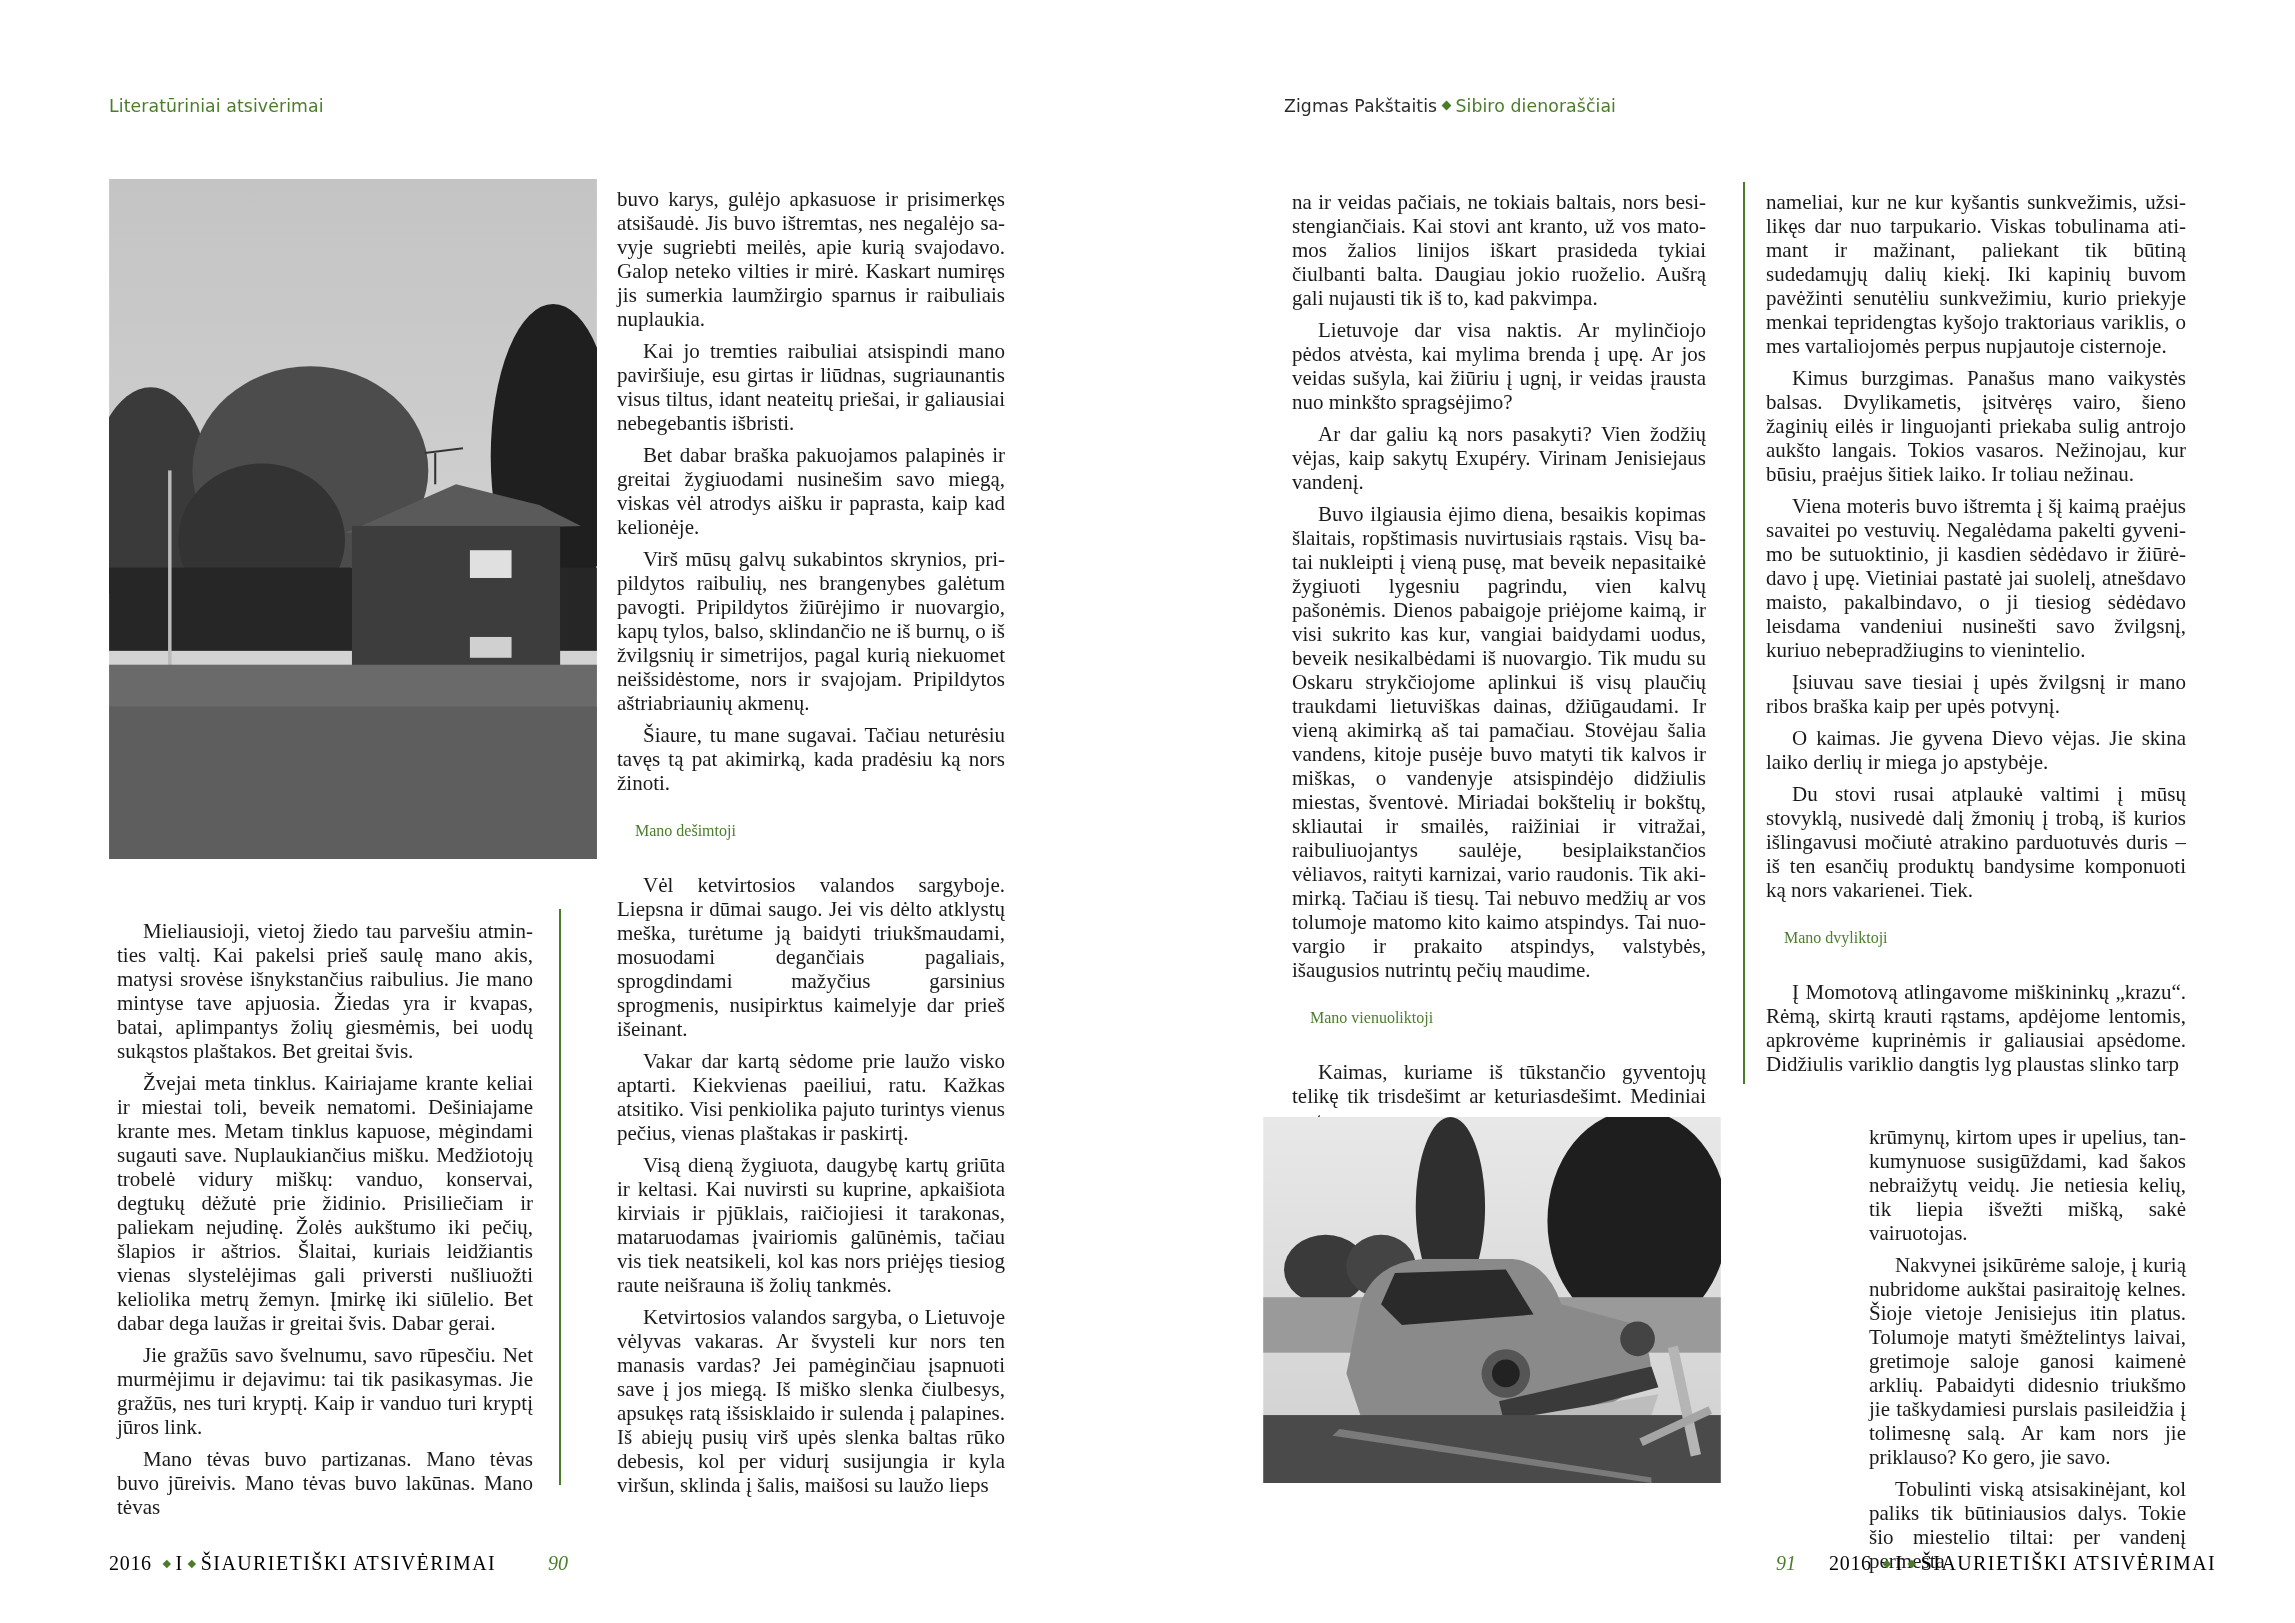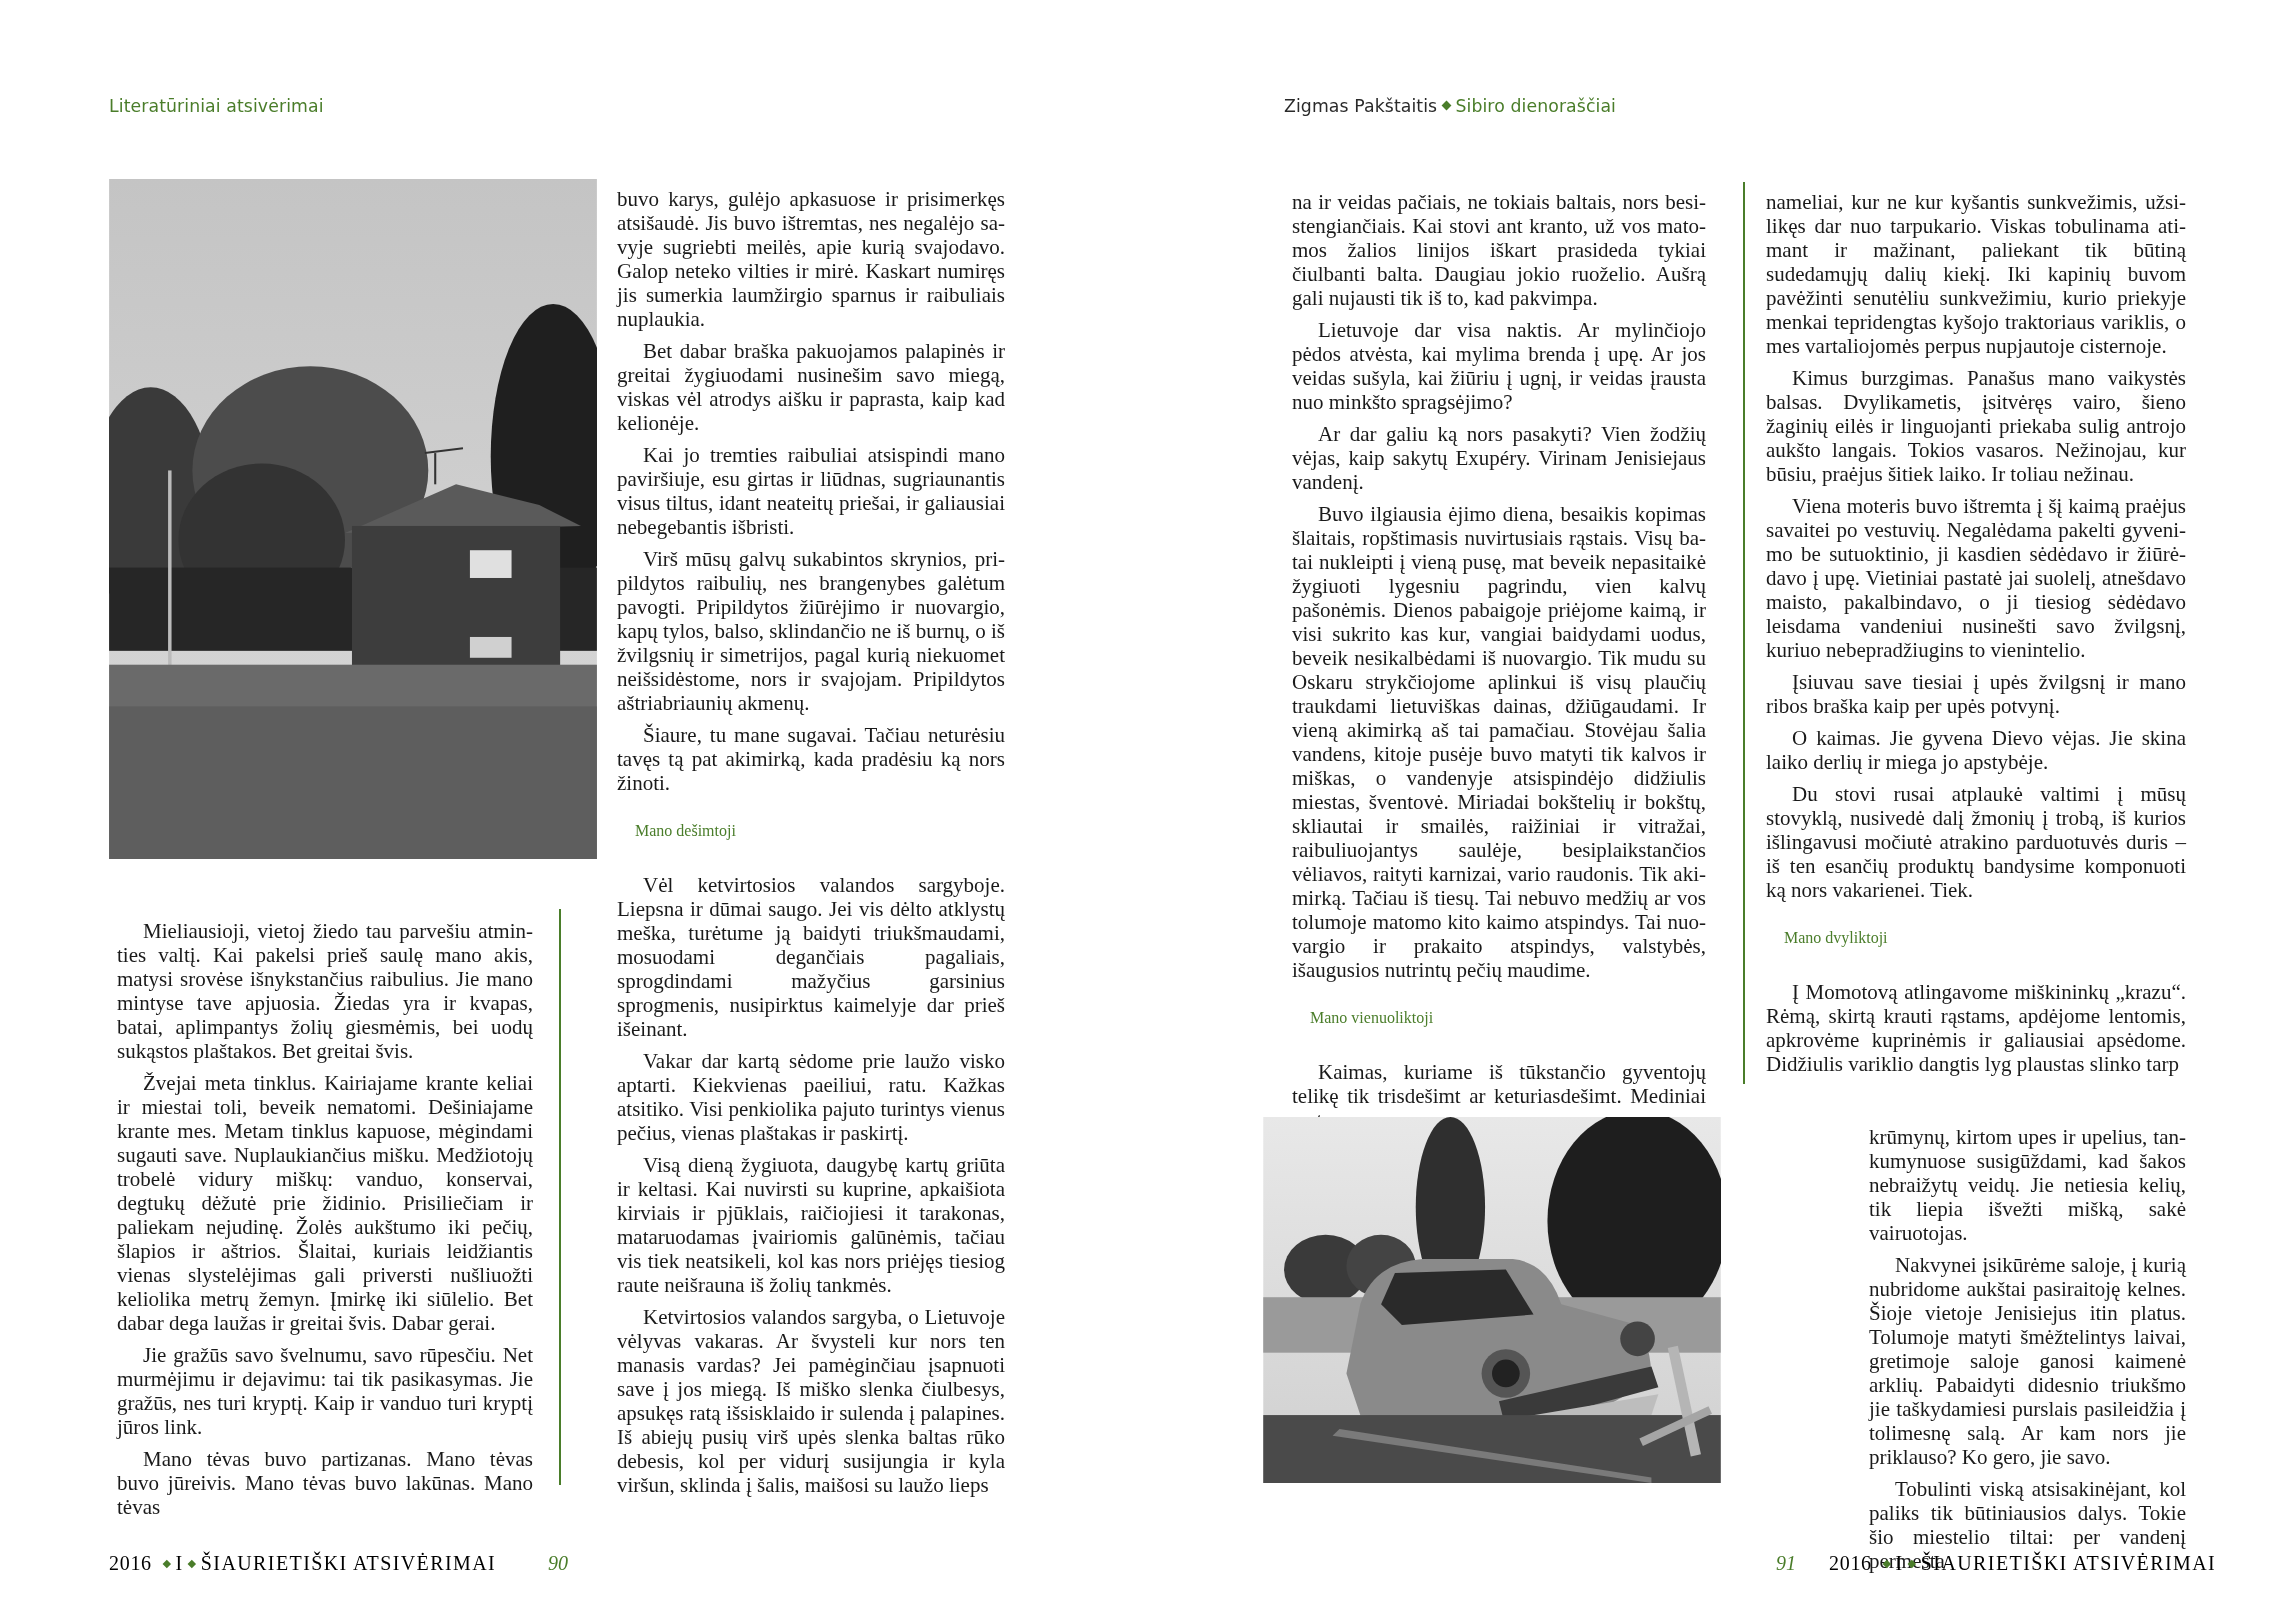--- a/index.html
+++ b/index.html
@@ -62,22 +62,22 @@
     <p>Mieliausioji, vietoj žiedo tau parvešiu atmin­ties valtį. Kai pakelsi prieš saulę mano akis, matysi srovėse išnykstančius raibulius. Jie mano mintyse tave apjuosia. Žiedas yra ir kvapas, batai, aplim­pantys žolių giesmėmis, bei uodų sukąstos plaš­takos. Bet greitai švis.</p>
     <p>Žvejai meta tinklus. Kairiajame krante keliai ir miestai toli, beveik nematomi. Dešiniajame krante mes. Metam tinklus kapuose, mėgindami sugauti save. Nuplaukiančius mišku. Medžiotojų trobelė vidury miškų: vanduo, konservai, degtukų dėžu­tė prie židinio. Prisiliečiam ir paliekam nejudinę. Žolės aukštumo iki pečių, šlapios ir aštrios. Šlaitai, kuriais leidžiantis vienas slystelėjimas gali priversti nušliuožti keliolika metrų žemyn. Įmirkę iki siūle­lio. Bet dabar dega laužas ir greitai švis. Dabar gerai.</p>
     <p>Jie gražūs savo švelnumu, savo rūpesčiu. Net murmėjimu ir dejavimu: tai tik pasikasymas. Jie gražūs, nes turi kryptį. Kaip ir vanduo turi kryp­tį jūros link.</p>
     <p>Mano tėvas buvo partizanas. Mano tėvas buvo jūreivis. Mano tėvas buvo lakūnas. Mano tėvas</p>
   </div>
 
   <div class="vrule" style="left:559px; top:909px; height:576px;"></div>
 
   <div class="col" style="left:609px; top:179px; width:404px;">
     <p class="noindent">buvo karys, gulėjo apkasuose ir prisimerkęs atsišaudė. Jis buvo ištremtas, nes negalėjo sa­vyje sugriebti meilės, apie kurią svajodavo. Ga­lop neteko vilties ir mirė. Kaskart numiręs jis sumerkia laumžirgio sparnus ir raibuliais nu­plaukia.</p>
+    <p>Kai jo tremties raibuliai atsispindi mano pa­viršiuje, esu girtas ir liūdnas, sugriaunantis visus tiltus, idant neateitų priešai, ir galiausiai nebe­gebantis išbristi.</p>
     <p>Bet dabar braška pakuojamos palapinės ir greitai žygiuodami nusinešim savo miegą, vis­kas vėl atrodys aišku ir paprasta, kaip kad ke­lionėje.</p>
-    <p>Kai jo tremties raibuliai atsispindi mano pa­viršiuje, esu girtas ir liūdnas, sugriaunantis visus tiltus, idant neateitų priešai, ir galiausiai nebe­gebantis išbristi.</p>
     <p>Virš mūsų galvų sukabintos skrynios, pri­pildytos raibulių, nes brangenybes galėtum pa­vogti. Pripildytos žiūrėjimo ir nuovargio, kapų tylos, balso, sklindančio ne iš burnų, o iš žvilgs­nių ir simetrijos, pagal kurią niekuomet neiš­sidėstome, nors ir svajojam. Pripildytos aštria­briaunių akmenų.</p>
     <p>Šiaure, tu mane sugavai. Tačiau neturėsiu tavęs tą pat akimirką, kada pradėsiu ką nors žinoti.</p>
     <h2>Mano dešimtoji</h2>
     <p>Vėl ketvirtosios valandos sargyboje. Lieps­na ir dūmai saugo. Jei vis dėlto atklystų meš­ka, turėtume ją baidyti triukšmaudami, mosuoda­mi degančiais pagaliais, sprogdindami mažyčius garsinius sprogmenis, nusipirktus kaimelyje dar prieš išeinant.</p>
     <p>Vakar dar kartą sėdome prie laužo visko aptar­ti. Kiekvienas paeiliui, ratu. Kažkas atsitiko. Visi penkiolika pajuto turintys vienus pečius, vienas plaštakas ir paskirtį.</p>
     <p>Visą dieną žygiuota, daugybę kartų griūta ir keltasi. Kai nuvirsti su kuprine, apkaišiota kir­viais ir pjūklais, raičiojiesi it tarakonas, mataruo­damas įvairiomis galūnėmis, tačiau vis tiek neat­sikeli, kol kas nors priėjęs tiesiog raute neišrauna iš žolių tankmės.</p>
     <p>Ketvirtosios valandos sargyba, o Lietuvoje vėly­vas vakaras. Ar švysteli kur nors ten manasis var­das? Jei pamėginčiau įsapnuoti save į jos miegą. Iš miško slenka čiulbesys, apsukęs ratą išsisklaido ir sulenda į palapines. Iš abiejų pusių virš upės slen­ka baltas rūko debesis, kol per vidurį susijungia ir kyla viršun, sklinda į šalis, maišosi su laužo lieps­</p>
   </div>
 
   <div class="footer" style="left:109px;">

